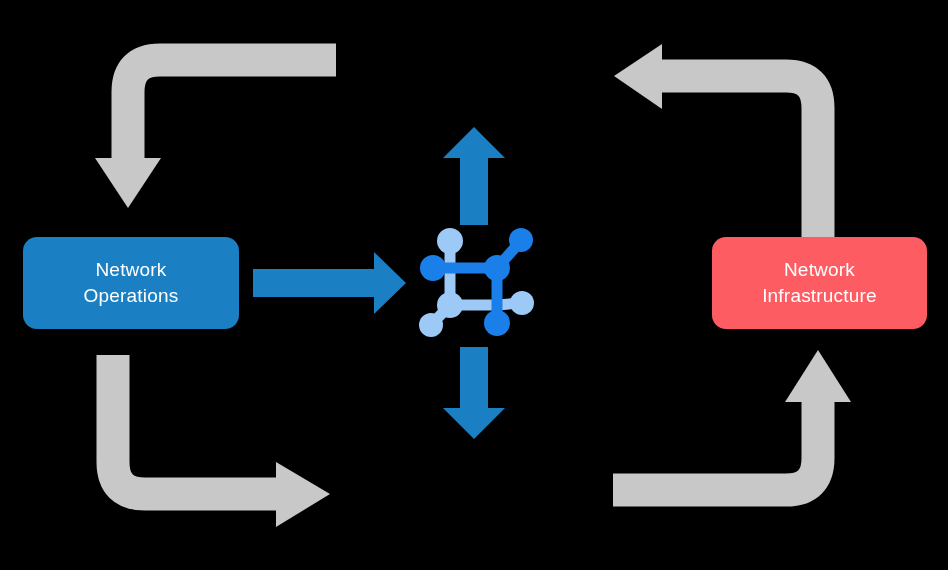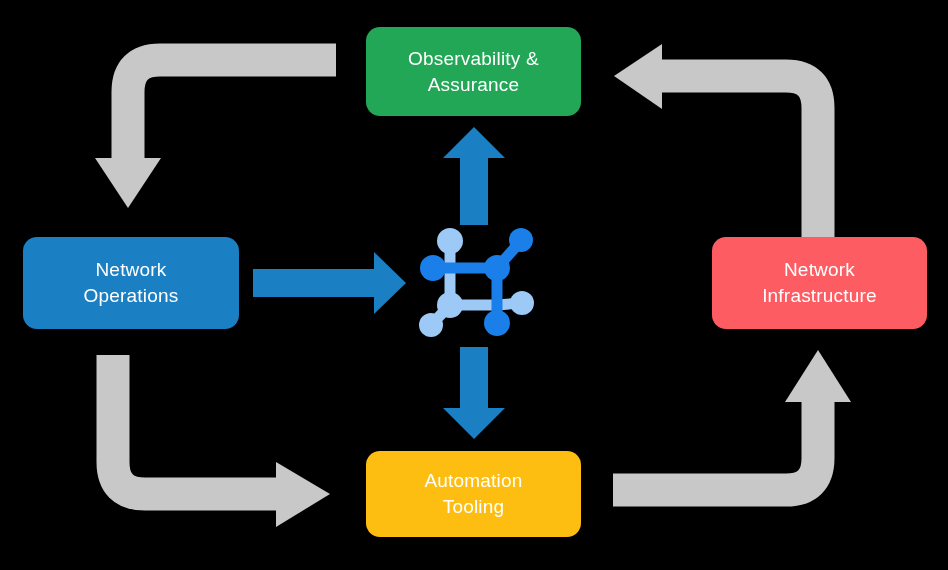--- a/index.html
+++ b/index.html
@@ -120,25 +120,21 @@
       <circle cx="522" cy="303" r="12" fill="#9DC9F7"></circle>
       <circle cx="431" cy="325" r="12" fill="#9DC9F7"></circle>
 
       <circle cx="433" cy="268" r="13" fill="#1A7FE8"></circle>
       <circle cx="497" cy="268" r="13" fill="#1A7FE8"></circle>
       <circle cx="521" cy="240" r="12" fill="#1A7FE8"></circle>
       <circle cx="497" cy="323" r="13" fill="#1A7FE8"></circle>
     </g>
   </svg>
 
-  <div class="node-box" id="box-observability">Observability &amp;
-Assurance</div>
 
   <div class="node-box" id="box-operations">Network
 Operations</div>
 
   <div class="node-box" id="box-infrastructure">Network
 Infrastructure</div>
 
-  <div class="node-box" id="box-automation">Automation
-Tooling</div>
 
 </div>
 
 </body></html>

